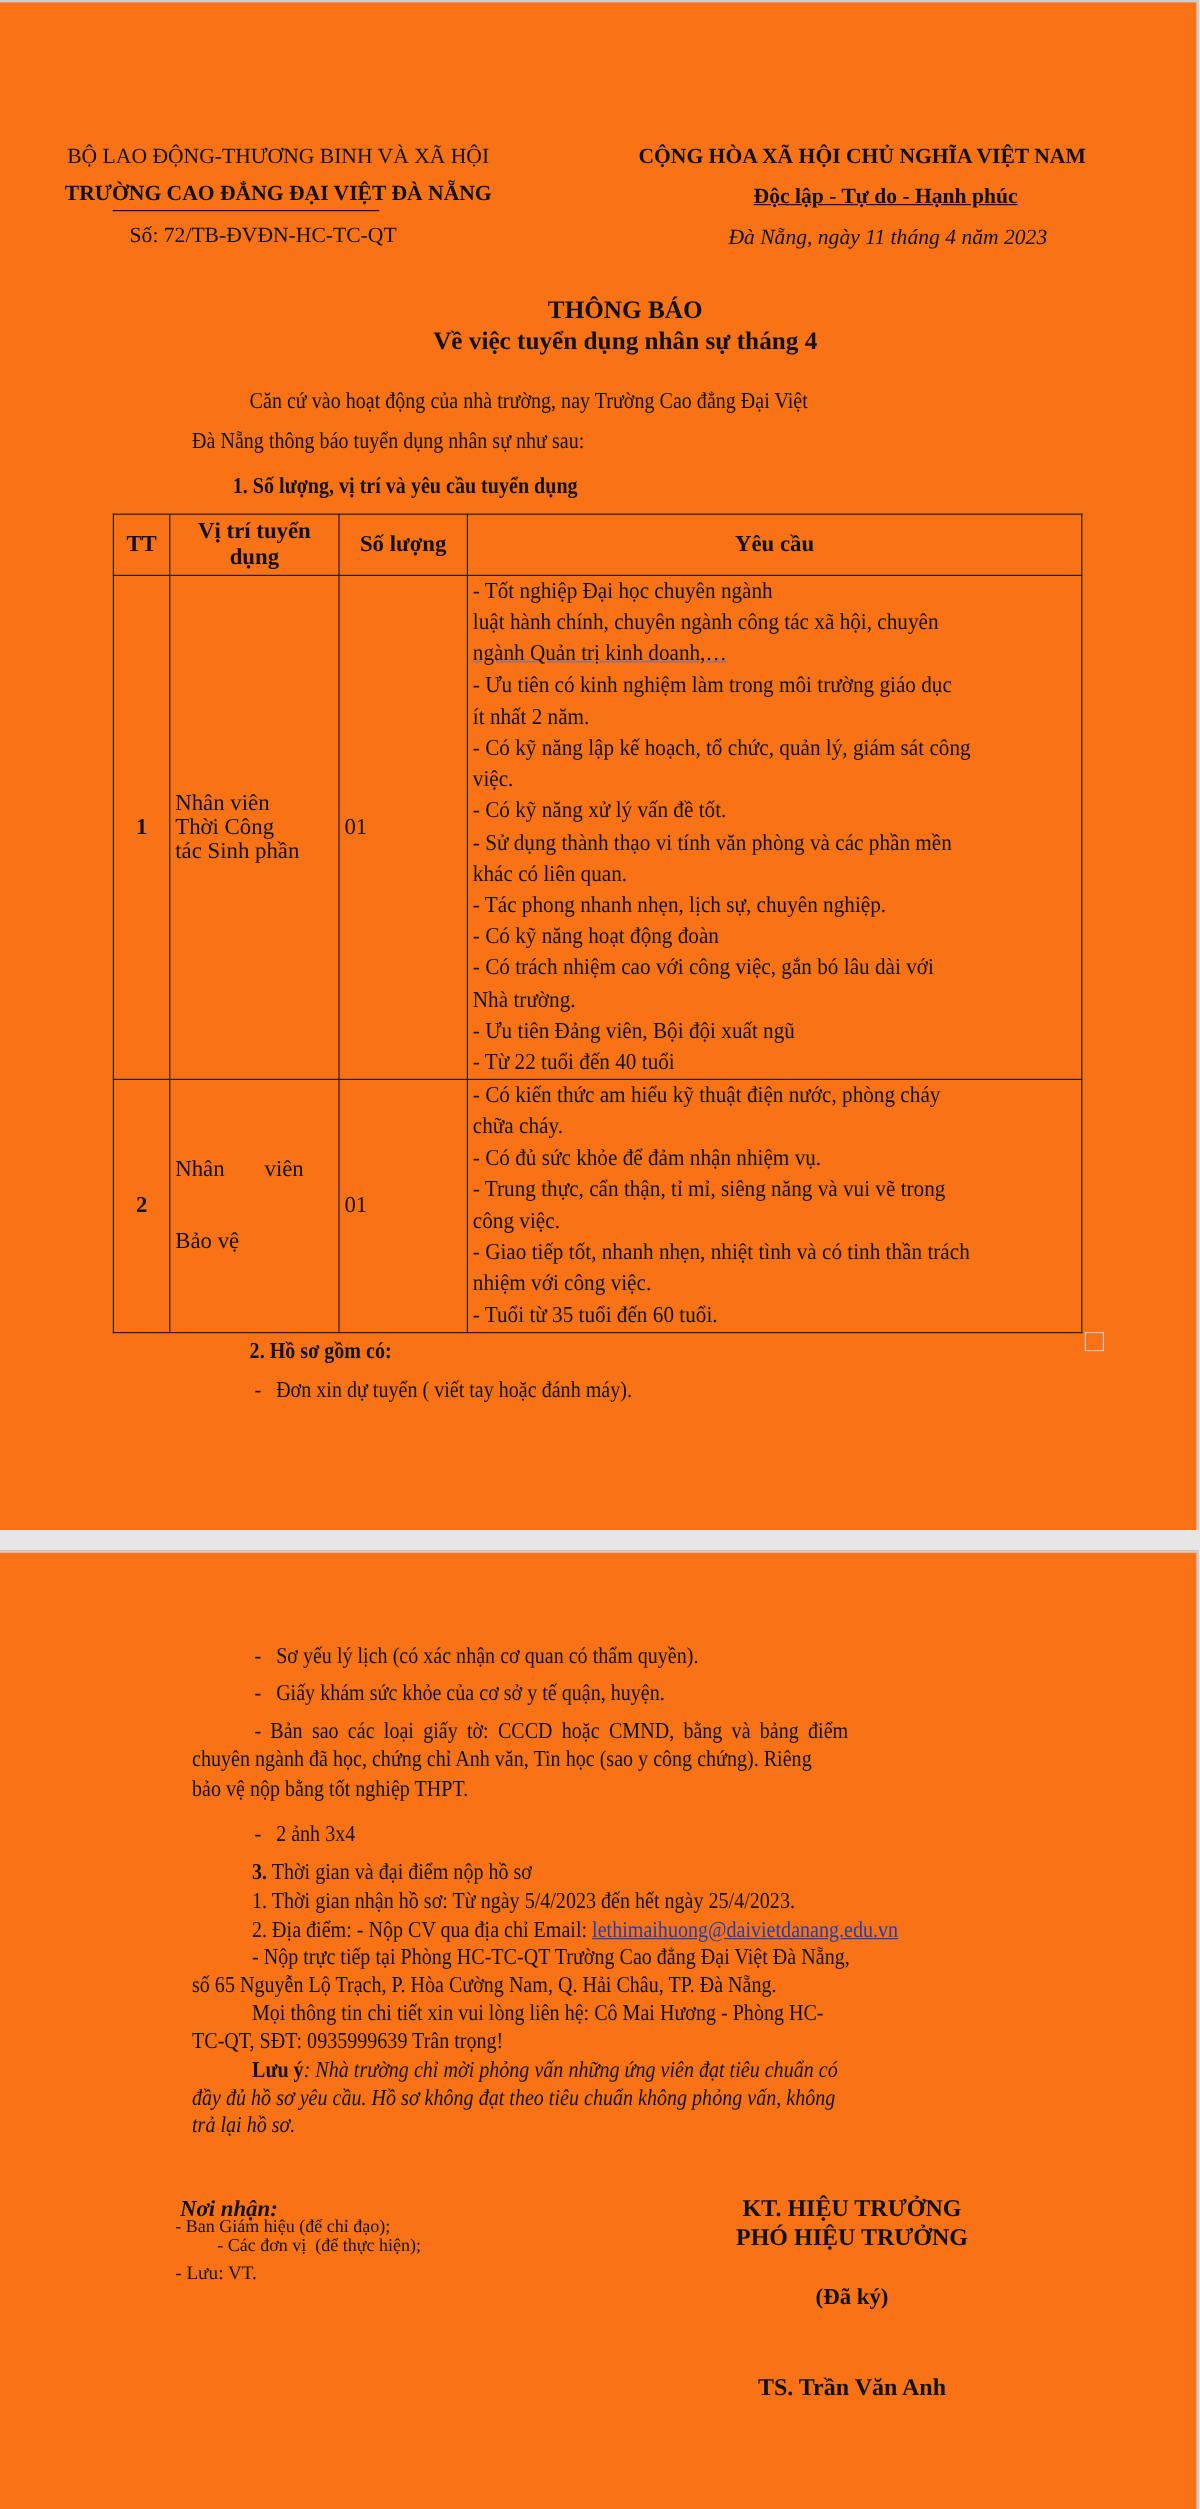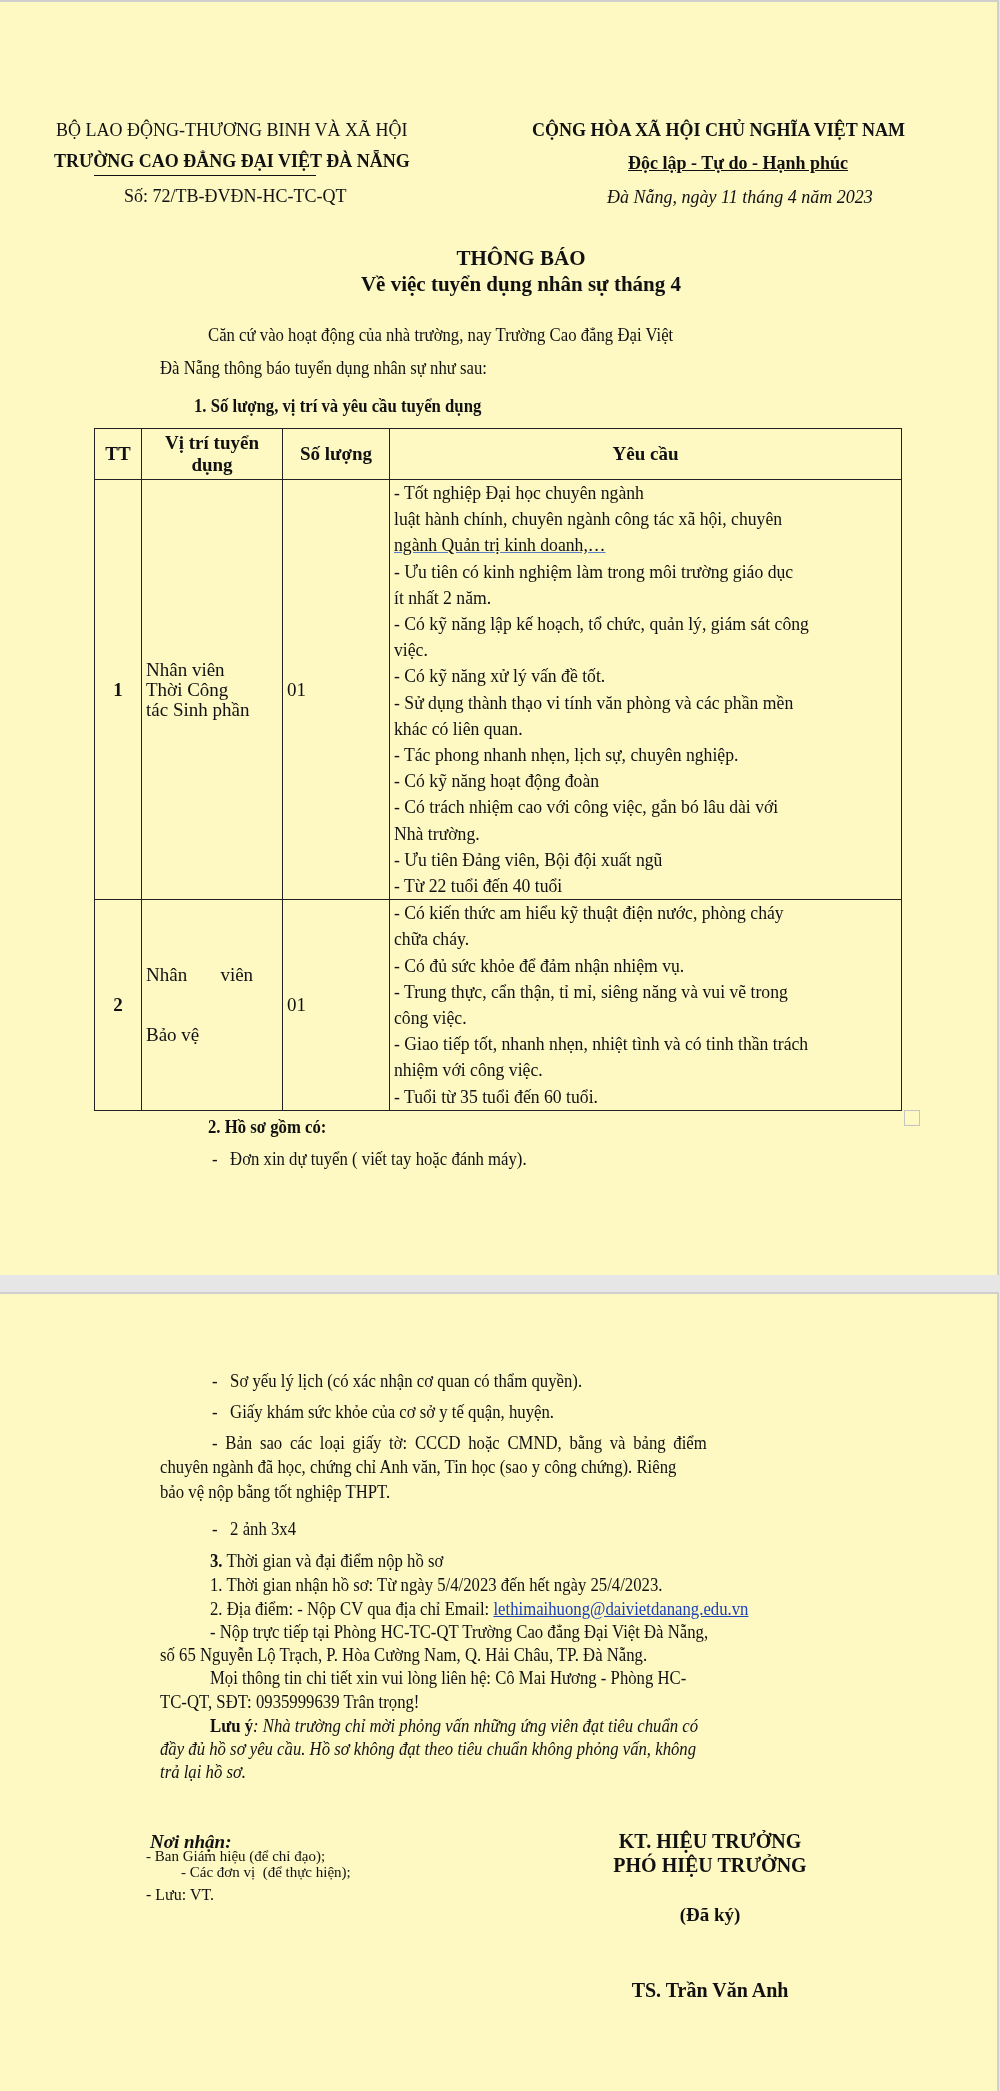--- a/index.html
+++ b/index.html
@@ -2,21 +2,21 @@
 <html><head>
 <meta charset="utf-8">
 <style>
   html, body { margin: 0; padding: 0; }
   body {
     width: 1000px; height: 2091px; background: #e6e6e6;
     font-family: "Liberation Serif", "DejaVu Serif", serif; color: #111;
     position: relative; overflow: hidden;
   }
   .page {
-    position: absolute; left: 0; width: 997px; background: #fef9c3;
+    position: absolute; left: 0; width: 997px; background: #f97316;
     border-right: 2px solid #cfcfcf;
   }
   #page1 { top: 0; height: 1273px; border-top: 2px solid #cfcfcf; }
   #page2 { top: 1292px; height: 799px; border-top: 2px solid #cfcfcf; }
   .abs { position: absolute; white-space: nowrap; }
   .b { font-weight: bold; }
   .i { font-style: italic; }
   .u { text-decoration: underline; }
   .c { text-align: center; }
 
@@ -43,21 +43,21 @@
   .check { position: absolute; left: 904px; top: 1108px; width: 14px; height: 14px; border: 1.5px solid #c4c4c4; }
 </style>
 </head>
 <body>
 
 <div class="page" id="page1">
 
   <div class="abs hdr" style="left:56px;top:118px;">BỘ LAO ĐỘNG-THƯƠNG BINH VÀ XÃ HỘI</div>
   <div class="abs hdr b" style="left:54px;top:149px;">TRƯỜNG CAO ĐẲNG ĐẠI VIỆT ĐÀ NẴNG</div>
   <div class="abs" style="left:94px;top:173px;width:222px;border-top:1.5px solid #111;"></div>
-  <div class="abs hdr" style="left:124px;top:184px;">Số: 72/TB-ĐVĐN-HC-TC-QT</div>
+  <div class="abs hdr" style="left:108px;top:184px;">Số: 72/TB-ĐVĐN-HC-TC-QT</div>
 
   <div class="abs hdr b" style="left:532px;top:118px;">CỘNG HÒA XÃ HỘI CHỦ NGHĨA VIỆT NAM</div>
   <div class="abs hdr b u" style="left:628px;top:151px;">Độc lập - Tự do - Hạnh phúc</div>
   <div class="abs hdr i" style="left:607px;top:185px;">Đà Nẵng, ngày 11 tháng 4 năm 2023</div>
 
   <div class="abs title" style="left:0;width:1000px;top:244px;text-align:center;">THÔNG BÁO</div>
   <div class="abs title" style="left:0;width:1000px;top:270px;text-align:center;">Về việc tuyển dụng nhân sự tháng 4</div>
 
   <div class="abs body narrow" style="left:208px;top:322px;">Căn cứ vào hoạt động của nhà trường, nay Trường Cao đẳng Đại Việt</div>
   <div class="abs body narrow" style="left:160px;top:355px;">Đà Nẵng thông báo tuyển dụng nhân sự như sau:</div>

